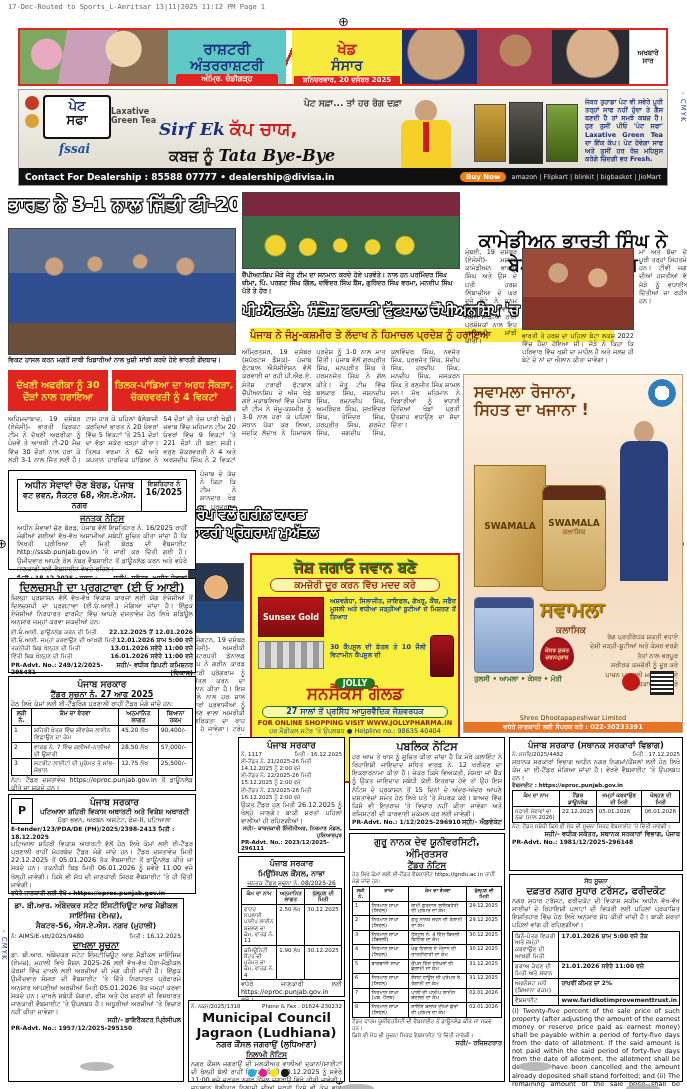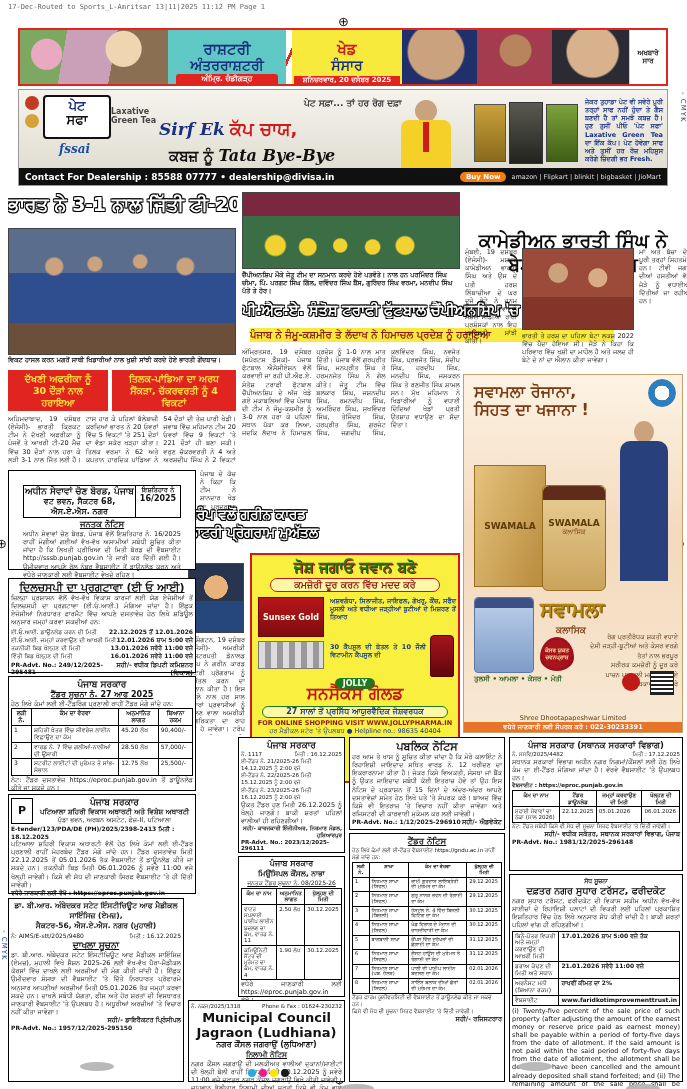--- a/index.html
+++ b/index.html
@@ -7,21 +7,21 @@
         font-family:"DejaVu Sans","Liberation Sans",sans-serif;color:#111;}
   .abs{position:absolute;}
   .box{border:1px solid #000;background:#fff;box-sizing:border-box;}
   .tiny{font-size:6.5px;line-height:1.25;text-align:justify;}
   .ctr{text-align:center;}
   .b{font-weight:bold;}
   .outline-head{color:#fff;font-weight:800;
     text-shadow:-1px -1px 0 #000,1px -1px 0 #000,-1px 1px 0 #000,1px 1px 0 #000,0 1px 0 #000,0 -1px 0 #000;
     letter-spacing:-0.3px;}
   .redbox{background:#e0241f;color:#ffe93c;font-weight:bold;text-align:center;
-          display:flex;align-items:center;justify-content:center;padding:16px;box-sizing:border-box;}
+          display:flex;align-items:center;justify-content:center;padding:2px;box-sizing:border-box;}
   .photo{box-sizing:border-box;border:1px solid #444;}
   .cap{font-size:6.5px;font-weight:bold;line-height:1.2;}
   table{border-collapse:collapse;width:100%;}
   td,th{border:1px solid #000;font-size:6px;line-height:1.15;padding:1px 2px;vertical-align:top;text-align:left;}
   th{text-align:center;font-weight:bold;background:#fff;}
   .prline{font-size:6px;font-weight:bold;}
   .sig{font-size:6.5px;font-weight:bold;text-align:right;}
   .uhead{font-size:10px;font-weight:bold;text-decoration:underline;text-align:center;}
   .reg{font-size:13px;color:#111;}
   .dotrow span{display:inline-block;width:8px;height:8px;border-radius:50%;margin-right:3px;}
@@ -201,21 +201,21 @@
       <div>ਥਕਾਵਟ ਦੂਰ ਕਰੇ</div>
     </div>
     <div class="abs" style="left:10px;top:300px;width:140px;font-size:7px;font-weight:bold;color:#2c5e1e;">ਤੁਲਸੀ • ਆਮਲਾ • ਕੇਸਰ • ਮੋਤੀ</div>
     <div class="abs" style="left:186px;top:296px;width:22px;height:22px;background:
         repeating-linear-gradient(0deg,#222 0 2px,#fff 2px 4px),repeating-linear-gradient(90deg,#222 0 2px,#fff 2px 4px);border:1px solid #222;"></div>
     <div class="abs" style="left:158px;top:298px;width:18px;height:18px;border-radius:50%;background:#c01a16;"></div>
     <div class="abs ctr" style="left:0;right:0;bottom:10px;font-size:6.5px;color:#5e3d08;">Shree Dhootapapeshwar Limited</div>
     <div class="abs" style="left:0;right:0;bottom:0;background:#e8742a;color:#fff;font-size:6.5px;font-weight:bold;text-align:center;padding:1px 0;">ਵਧੇਰੇ ਜਾਣਕਾਰੀ ਲਈ ਸੰਪਰਕ ਕਰੋ : 022-30233391</div>
   </div>
 
-  <div class="abs box" style="left:8px;top:470px;width:188px;height:100px;padding:14px;">
+  <div class="abs box" style="left:8px;top:470px;width:188px;height:100px;padding:8px;">
     <div style="display:flex;border:1px solid #000;">
       <div style="flex:1;text-align:center;border-right:1px solid #000;">
         <div style="font-size:9px;font-weight:bold;">ਅਧੀਨ ਸੇਵਾਵਾਂ ਚੋਣ ਬੋਰਡ, ਪੰਜਾਬ</div>
         <div style="font-size:8px;font-weight:bold;">ਵਟ ਭਵਨ, ਸੈਕਟਰ 68, ਐਸ.ਏ.ਐਸ. ਨਗਰ</div>
       </div>
       <div style="width:44px;text-align:center;">
         <div style="font-size:6.5px;font-weight:bold;">ਇਸ਼ਤਿਹਾਰ ਨੰ</div>
         <div style="font-size:8px;font-weight:bold;">16/2025</div>
       </div>
     </div>
@@ -380,20 +380,21 @@
   <div class="abs box" style="left:349px;top:737px;width:156px;height:93px;padding:2px;border-width:1.5px;">
     <div class="ctr b" style="font-size:11px;">ਪਬਲਿਕ ਨੋਟਿਸ</div>
     <div class="tiny">ਹਰ ਆਮ ਤੇ ਖਾਸ ਨੂੰ ਸੂਚਿਤ ਕੀਤਾ ਜਾਂਦਾ ਹੈ ਕਿ ਮੇਰੇ ਕਲਾਇੰਟ ਨੇ ਰਿਹਾਇਸ਼ੀ ਜਾਇਦਾਦ ਸਥਿਤ ਵਾਰਡ ਨੰ. 12 ਖਰੀਦਣ ਦਾ ਇਕਰਾਰਨਾਮਾ ਕੀਤਾ ਹੈ। ਜੇਕਰ ਕਿਸੇ ਵਿਅਕਤੀ, ਸੰਸਥਾ ਜਾਂ ਬੈਂਕ ਨੂੰ ਉਕਤ ਜਾਇਦਾਦ ਸਬੰਧੀ ਕੋਈ ਇਤਰਾਜ਼ ਹੋਵੇ ਤਾਂ ਉਹ ਇਸ ਨੋਟਿਸ ਦੇ ਪ੍ਰਕਾਸ਼ਨ ਤੋਂ 15 ਦਿਨਾਂ ਦੇ ਅੰਦਰ-ਅੰਦਰ ਆਪਣੇ ਦਸਤਾਵੇਜ਼ਾਂ ਸਮੇਤ ਹੇਠ ਲਿਖੇ ਪਤੇ 'ਤੇ ਸੰਪਰਕ ਕਰੇ। ਬਾਅਦ ਵਿੱਚ ਕਿਸੇ ਵੀ ਇਤਰਾਜ਼ 'ਤੇ ਵਿਚਾਰ ਨਹੀਂ ਕੀਤਾ ਜਾਵੇਗਾ ਅਤੇ ਰਜਿਸਟਰੀ ਦੀ ਕਾਰਵਾਈ ਮੁਕੰਮਲ ਕਰ ਲਈ ਜਾਵੇਗੀ।</div>
     <div style="display:flex;justify-content:space-between;">
       <span class="prline">PR-Advt. No.: 1/12/2025-296910</span>
       <span class="sig">ਸਹੀ/- ਐਡਵੋਕੇਟ</span>
     </div>
   </div>
 
   <div class="abs box" style="left:349px;top:833px;width:156px;height:249px;padding:2px;">
+    <div class="ctr b" style="font-size:9.5px;">ਗੁਰੂ ਨਾਨਕ ਦੇਵ ਯੂਨੀਵਰਸਿਟੀ, ਅੰਮ੍ਰਿਤਸਰ</div>
     <div class="uhead" style="font-size:8.5px;">ਟੈਂਡਰ ਨੋਟਿਸ</div>
     <div style="font-size:5.5px;">ਹੇਠ ਲਿਖੇ ਕੰਮਾਂ ਲਈ ਈ-ਟੈਂਡਰ ਵੈਬਸਾਈਟ https://gndu.ac.in ਰਾਹੀਂ ਮੰਗੇ ਜਾਂਦੇ ਹਨ:</div>
     <table style="margin-top:1px;">
       <tbody>
           <tr>
         <th style="font-size:5px;">ਲੜੀ ਨੰ.</th>
         <th style="font-size:5px;">ਸ਼ਾਖਾ</th>
         <th style="font-size:5px;">ਕੰਮ ਦਾ ਵੇਰਵਾ</th>
         <th style="font-size:5px;">ਖੁੱਲ੍ਹਣ ਦੀ ਮਿਤੀ</th>
       </tr>

